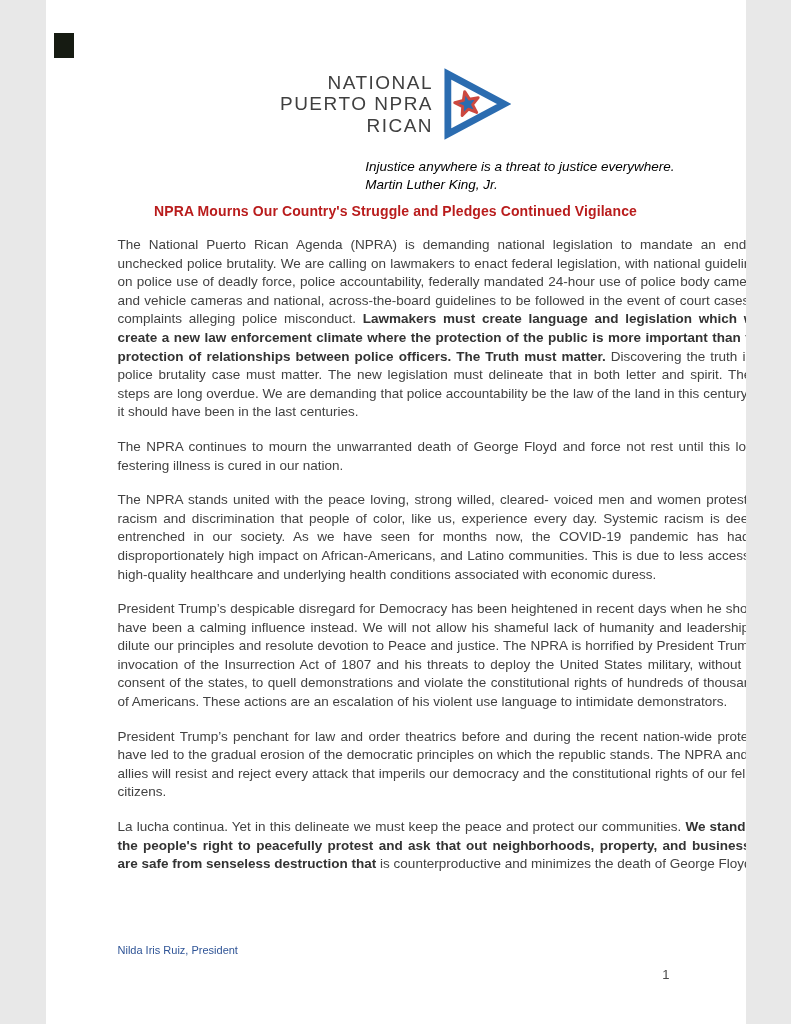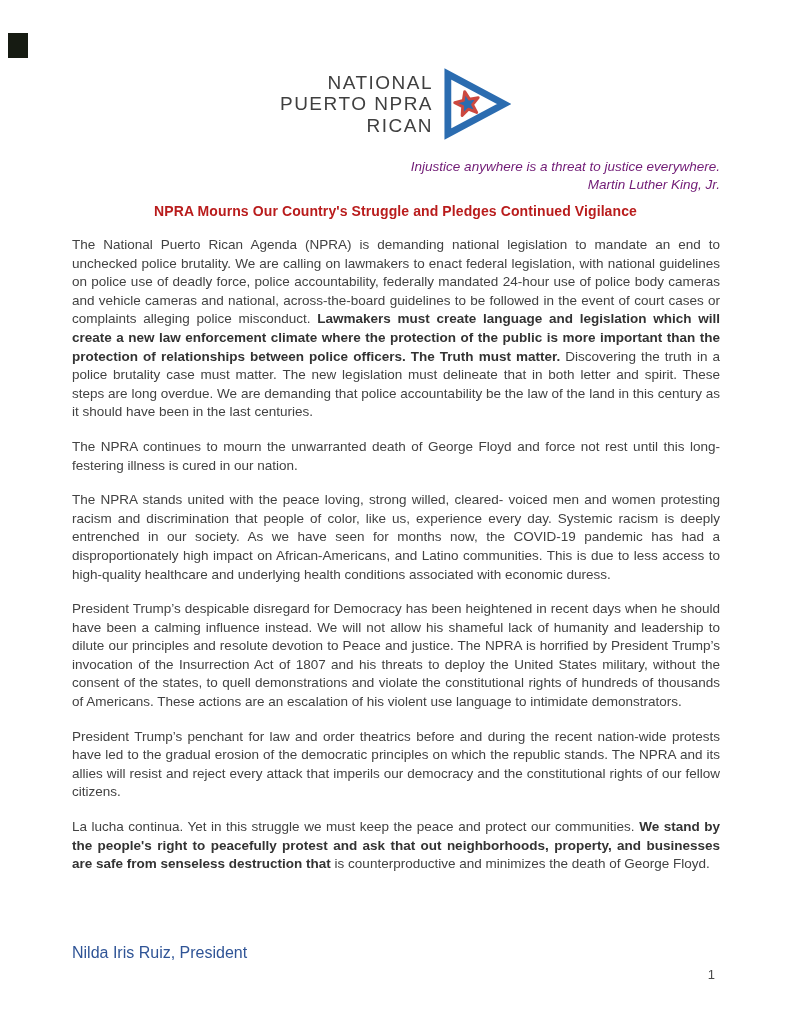--- a/index.html
+++ b/index.html
@@ -1,18 +1,18 @@
 <!DOCTYPE html>
 <html><head>
 <meta charset="utf-8">
 <style>
   html,body{margin:0;padding:0;background:#e8e8e8;}
   .page{
     position:relative;
-    width:791px;height:1024px;
+    width:700px;height:1024px;
     background:#ffffff;
     margin:0 auto;
     font-family:"Liberation Sans", sans-serif;
     color:#424242;
     overflow:hidden;
   }
   .scan-mark{
     position:absolute;left:8px;top:33px;width:20px;height:25px;
     background:#161b12;
   }
@@ -22,44 +22,43 @@
   }
   .logo-text{
     text-align:right;
     font-size:19px;line-height:21.5px;
     letter-spacing:1.5px;
     color:#3f3f3f;
   }
   .logo-mark svg{display:block;}
   .quote{
     position:absolute;top:158px;right:71px;
-    text-align:right;
     font-style:italic;
     font-size:13.5px;line-height:17.5px;
-    color:#701a75;
+    color:#000000;
   }
   .doc-title{
     position:absolute;top:203px;left:0;right:0;
     text-align:center;
     font-weight:bold;
     font-size:14px;
     color:#b91c1c;
     letter-spacing:0.1px;
   }
   .body-text{
     position:absolute;top:236px;left:72px;width:648px;
     font-size:13.5px;line-height:18.6px;
     text-align:justify;
     color:#424242;
   }
   .body-text p{margin:0 0 16px 0;}
   .body-text strong{color:#333333;}
   .signature{
     position:absolute;left:72px;top:944px;
-    font-size:16px;
+    font-size:11px;
     color:#2f5496;
   }
   .page-number{
     position:absolute;right:76px;bottom:42px;
     font-size:13px;color:#4a4a4a;
   }
 </style>
 </head>
 <body>
 
@@ -87,20 +86,20 @@
   </div>
 
   <div class="doc-title">NPRA Mourns Our Country's Struggle and Pledges Continued Vigilance</div>
 
   <div class="body-text">
       <p><span>The National Puerto Rican Agenda (NPRA) is demanding national legislation to mandate an end to unchecked police brutality. We are calling on lawmakers to enact federal legislation, with national guidelines on police use of deadly force, police accountability, federally mandated 24-hour use of police body cameras and vehicle cameras and national, across-the-board guidelines to be followed in the event of court cases or complaints alleging police misconduct. </span><strong>Lawmakers must create language and legislation which will create a new law enforcement climate where the protection of the public is more important than the protection of relationships between police officers. The Truth must matter.</strong><span> Discovering the truth in a police brutality case must matter. The new legislation must delineate that in both letter and spirit. These steps are long overdue. We are demanding that police accountability be the law of the land in this century as it should have been in the last centuries.</span></p>
       <p><span>The NPRA continues to mourn the unwarranted death of George Floyd and force not rest until this long-festering illness is cured in our nation.</span></p>
       <p><span>The NPRA stands united with the peace loving, strong willed, cleared- voiced men and women protesting racism and discrimination that people of color, like us, experience every day. Systemic racism is deeply entrenched in our society. As we have seen for months now, the COVID-19 pandemic has had a disproportionately high impact on African-Americans, and Latino communities. This is due to less access to high-quality healthcare and underlying health conditions associated with economic duress.</span></p>
       <p><span>President Trump’s despicable disregard for Democracy has been heightened in recent days when he should have been a calming influence instead. We will not allow his shameful lack of humanity and leadership to dilute our principles and resolute devotion to Peace and justice. The NPRA is horrified by President Trump’s invocation of the Insurrection Act of 1807 and his threats to deploy the United States military, without the consent of the states, to quell demonstrations and violate the constitutional rights of hundreds of thousands of Americans. These actions are an escalation of his violent use language to intimidate demonstrators.</span></p>
       <p><span>President Trump’s penchant for law and order theatrics before and during the recent nation-wide protests have led to the gradual erosion of the democratic principles on which the republic stands. The NPRA and its allies will resist and reject every attack that imperils our democracy and the constitutional rights of our fellow citizens.</span></p>
-      <p><span>La lucha continua. Yet in this struggle we must keep the peace and protect our communities. </span><strong>We stand by the people's right to peacefully protest and ask that out neighborhoods, property, and businesses are safe from senseless destruction that</strong><span> is counterproductive and minimizes the death of George Floyd.</span></p>
+      <p><span>La lucha continua. Yet in this delineate we must keep the peace and protect our communities. </span><strong>We stand by the people's right to peacefully protest and ask that out neighborhoods, property, and businesses are safe from senseless destruction that</strong><span> is counterproductive and minimizes the death of George Floyd.</span></p>
     </div>
 
   <div class="signature">Nilda Iris Ruiz, President</div>
 
   <div class="page-number">1</div>
 
 </div>
 
 </body></html>

